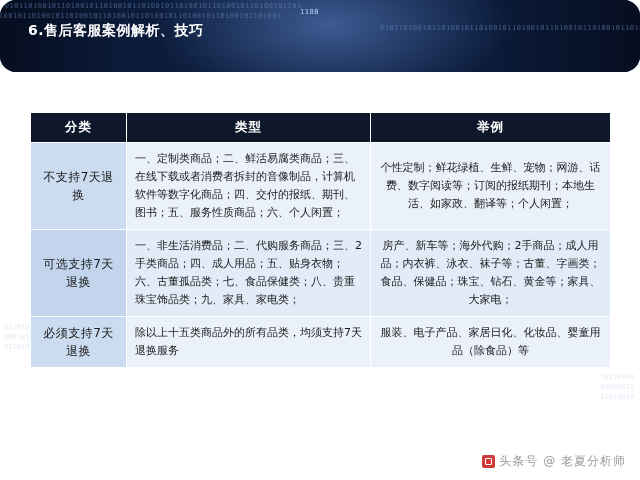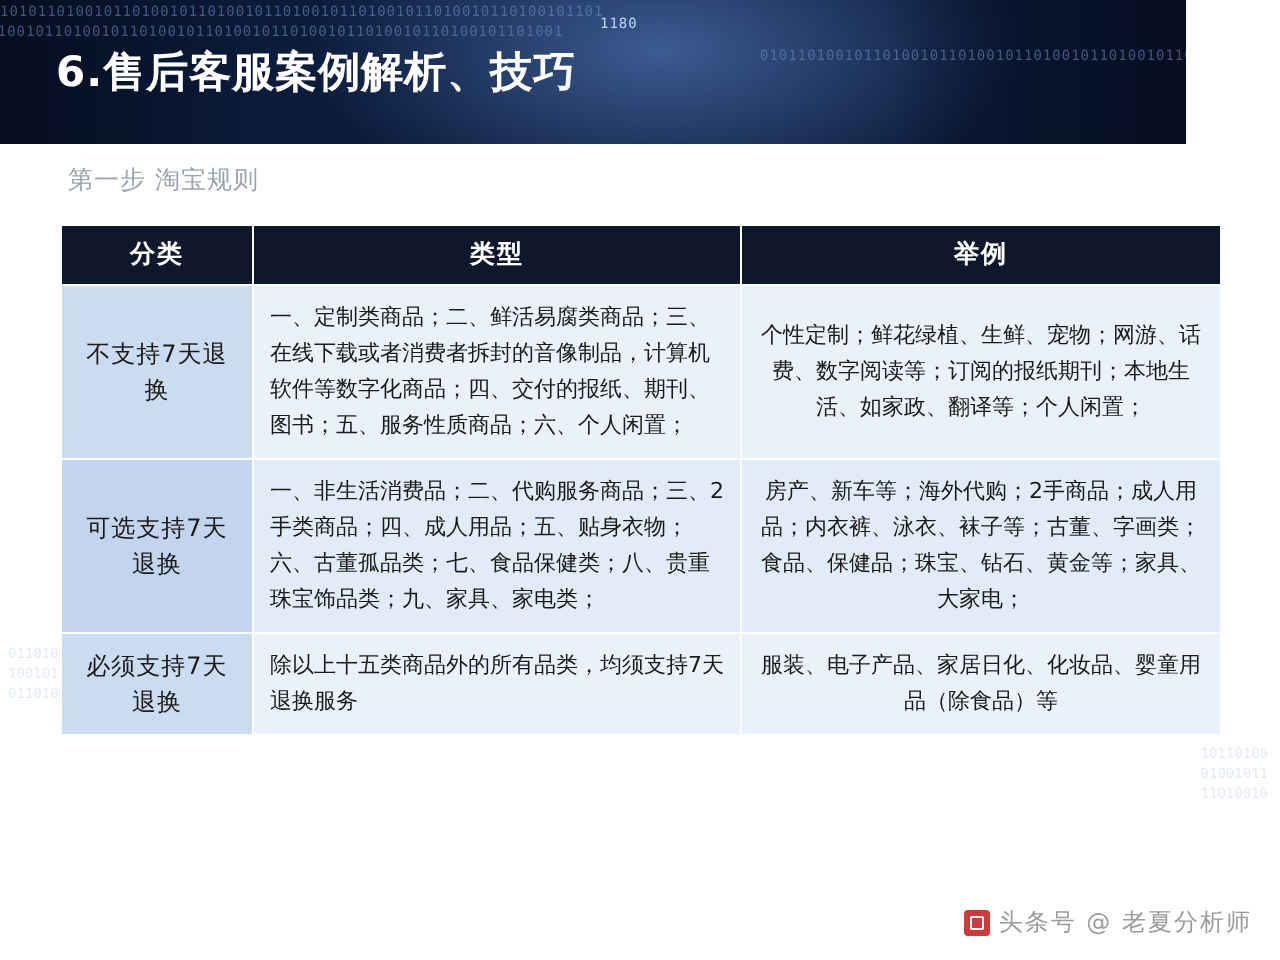--- a/index.html
+++ b/index.html
@@ -17,24 +17,25 @@
     position: relative;
     width: 640px;
     height: 480px;
     background: #ffffff;
     overflow: hidden;
   }
   
   .top-band {
     position: absolute;
     left: 0; top: 0;
-    width: 593px;
+    width: 640px;
     height: 72px;
     background: #0b1b3a;
     overflow: hidden;
+    border-radius: 16px;
   }
   .top-band .bits {
     position: absolute;
     white-space: nowrap;
     font-family: "DejaVu Sans Mono", "Liberation Mono", monospace;
     font-size: 7px;
     letter-spacing: 0.5px;
     color: #6f8fc4;
     opacity: .55;
   }
@@ -68,21 +69,21 @@
     font-family: "DejaVu Sans Mono", "Liberation Mono", monospace;
     font-size: 7px;
     color: #c9d6ea;
     opacity: .5;
     white-space: nowrap;
     line-height: 10px;
   }
   .slide-title {
     position: absolute;
     left: 28px; top: 22px;
-    font-size: 21px;
+    font-size: 14px;
     font-weight: bold;
     color: #ffffff;
     letter-spacing: 0.5px;
   }
   .sub-title {
     position: absolute;
     left: 34px; top: 82px;
     font-size: 12.5px;
     color: #9aa3ad;
     letter-spacing: 0.5px;
@@ -173,21 +174,20 @@
 
   <div class="body-area">
     <div class="texture" style="left:4px; top:250px;">
       01101001<br>10010110<br>01101001
     </div>
     <div class="texture" style="right:6px; top:300px;">
       10110100<br>01001011<br>11010010
     </div>
   </div>
 
-  <div class="sub-title">第一步 淘宝规则</div>
 
   <table class="tbl">
     <colgroup>
       <col class="col0">
         <col class="col1">
         <col class="col2">
     </colgroup>
     <thead>
       <tr>
         <th>分类</th>

